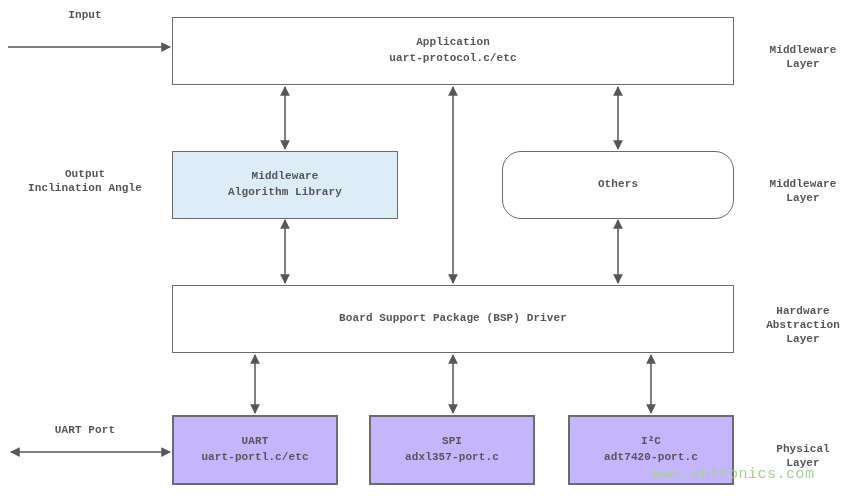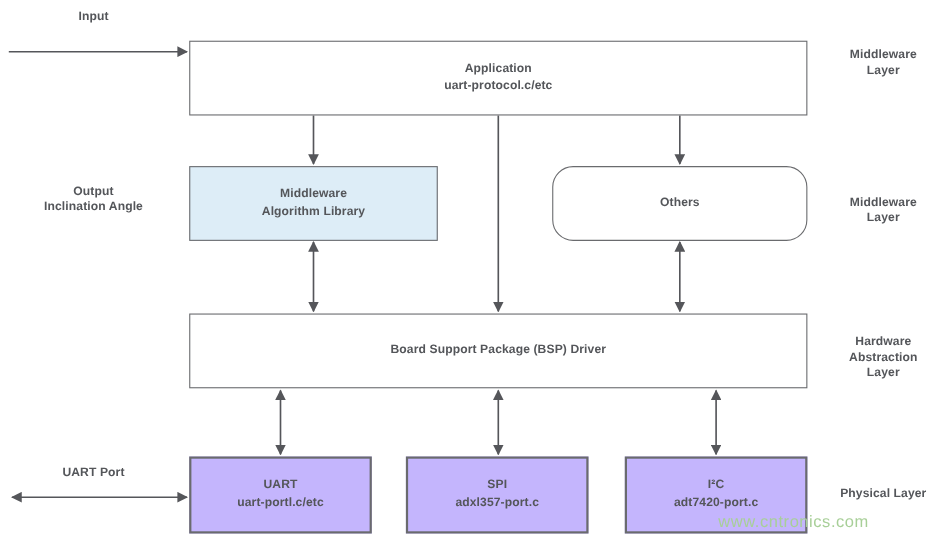--- a/index.html
+++ b/index.html
@@ -7,20 +7,21 @@
     padding: 0;
     background: #ffffff;
     font-family: "Liberation Sans", sans-serif;
   }
   .canvas {
     position: relative;
     width: 849px;
     height: 499px;
     background: #ffffff;
     overflow: hidden;
+    font-family: Liberation Mono, monospace;
   }
   .arrow-layer {
     position: absolute;
     left: 0;
     top: 0;
     width: 849px;
     height: 499px;
     pointer-events: none;
   }
   .box {
@@ -101,21 +102,21 @@
     <div>Input</div>
   </div>
   <div class="side-label" style="left:20px; top:168px; width:130px;">
     <div>Output</div>
     <div>Inclination Angle</div>
   </div>
   <div class="side-label" style="left:20px; top:424px; width:130px;">
     <div>UART Port</div>
   </div>
 
-  <div class="box" style="left:172px; top:17px; width:562px; height:68px;margin-top:20px;">
+  <div class="box" style="left:172px; top:17px; width:562px; height:68px;">
     <div>Application</div>
     <div>uart-protocol.c/etc</div>
   </div>
 
   <div class="box pale-blue" style="left:172px; top:151px; width:226px; height:68px;">
     <div>Middleware</div>
     <div>Algorithm Library</div>
   </div>
 
   <div class="box" style="left:502px; top:151px; width:232px; height:68px;border-radius:19px;">

